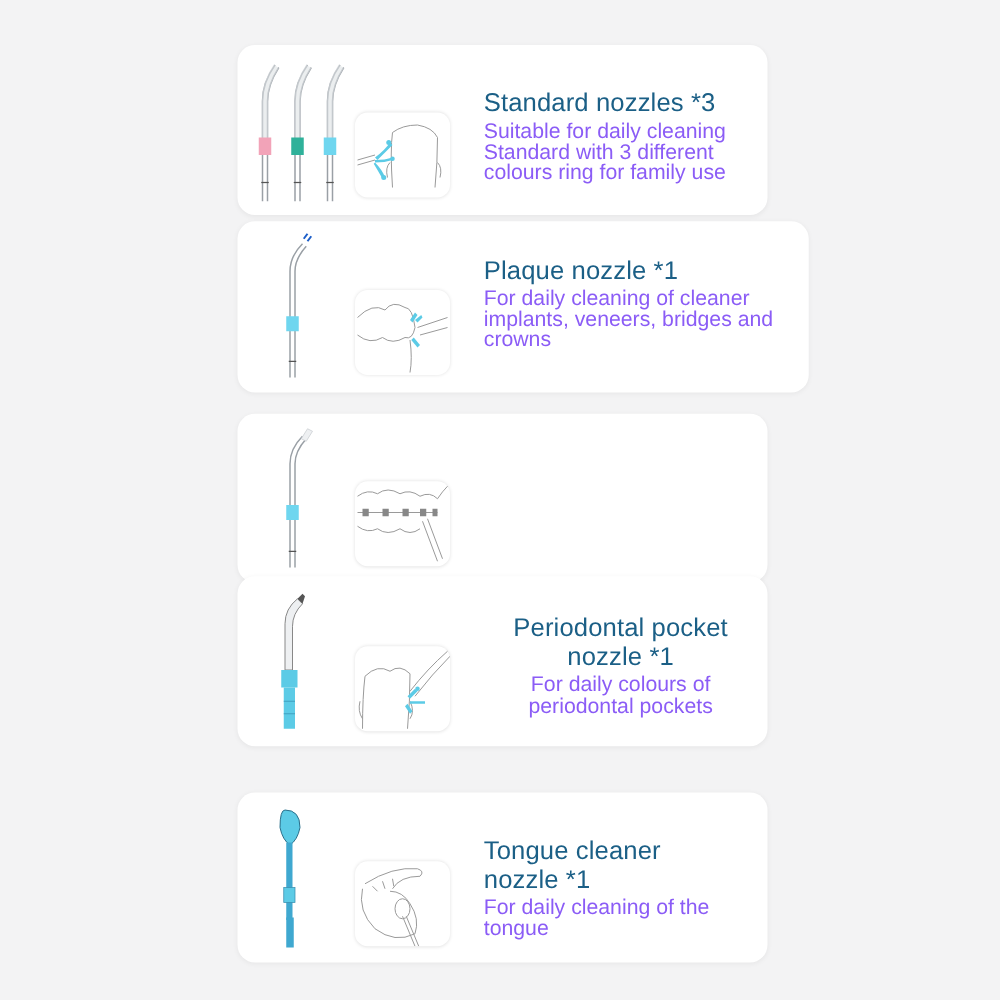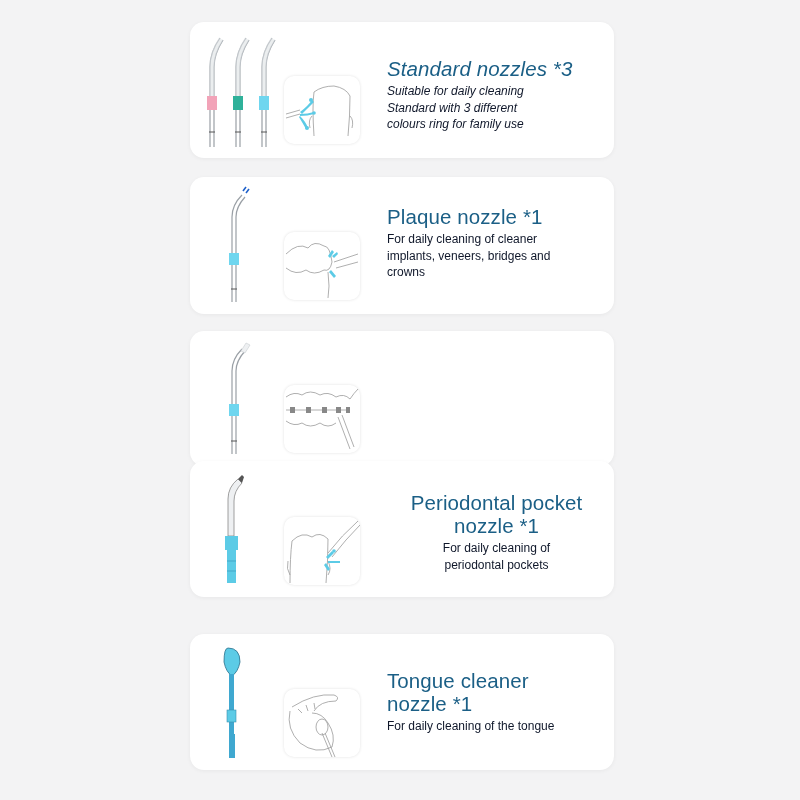--- a/index.html
+++ b/index.html
@@ -12,26 +12,26 @@
     border-radius:14px; box-shadow:0 1px 4px rgba(0,0,0,0.05);
   }
   .nozzle-area { position:absolute; left:6px; top:0; width:84px; height:100%; }
   .illus {
     position:absolute; left:94px; width:76px; height:68px;
     border-radius:10px; background:#fff; box-shadow:0 0 3px rgba(0,0,0,0.12);
   }
   .illus svg, .nozzle-area svg { width:100%; height:100%; display:block; }
   .text { position:absolute; left:197px; right:8px; }
   .title { color:#1b5f86; font-size:20.5px; line-height:23px; letter-spacing:0.1px; }
-  .desc  { color:#0f172a; font-size:12px; line-height:16.5px; margin-top:3px; }
+  .desc  { color:#8b5cf6; font-size:17px; line-height:16.5px; margin-top:3px; }
 </style>
 </head>
 <body>
 
-<div class="card" style="top:22px;height:136px;font-style:italic;">
+<div class="card" style="top:36px;height:136px;">
   <div class="nozzle-area">
     <svg viewBox="0 0 84 136">
       <g stroke="#9aa0a6" stroke-width="1.2" fill="none">
         <path d="M14 125 V45 Q14 30 24 16"></path>
           <path d="M18 125 V45 Q18 32 27 18"></path>
         <path d="M40 125 V45 Q40 30 50 16"></path>
           <path d="M44 125 V45 Q44 32 53 18"></path>
         <path d="M66 125 V45 Q66 30 76 16"></path>
           <path d="M70 125 V45 Q70 32 79 18"></path>
       </g>
@@ -72,21 +72,21 @@
   <div class="text" style="top:35px;">
     <div class="title">Standard nozzles *3</div>
     <div class="desc">
       <div>Suitable for daily cleaning</div>
       <div>Standard with 3 different</div>
       <div>colours ring for family use</div>
     </div>
   </div>
 </div>
 
-<div class="card" style="top:177px;height:137px;">
+<div class="card" style="top:177px;height:137px;padding-left:33px;">
   <div class="nozzle-area">
     <svg viewBox="0 0 84 137">
       <g stroke="#9aa0a6" stroke-width="1.2" fill="none">
         <path d="M36 125 V40 Q36 28 46 18"></path>
           <path d="M40 125 V40 Q40 30 49 20"></path>
       </g>
       <g stroke="#1d5fc9" stroke-width="1.6">
           <line x1="47" y1="14" x2="50" y2="10"></line>
           <line x1="50" y1="16" x2="53" y2="12"></line>
         </g>
@@ -182,21 +182,21 @@
           <circle cx="50" cy="34" r="1.8"></circle>
         </g>
     </svg>
   </div>
   <div class="text" style="top:30px;">
     <div class="title">
       <div>Periodontal pocket</div>
       <div>nozzle *1</div>
     </div>
     <div class="desc">
-      <div>For daily cleaning of</div>
+      <div>For daily colours of</div>
       <div>periodontal pockets</div>
     </div>
   </div>
 </div>
 
 <div class="card" style="top:634px;height:136px;">
   <div class="nozzle-area">
     <svg viewBox="0 0 84 136">
       <path d="M36 4 Q48 4 48 18 Q46 28 40 32 Q34 28 32 18 Q32 4 36 4Z" fill="#5ccbe6" stroke="#2a6f8a" stroke-width="0.8" transform="translate(-4,10)"></path>
       <rect x="33" y="40" width="5" height="62" fill="#3fa8d0"></rect>

